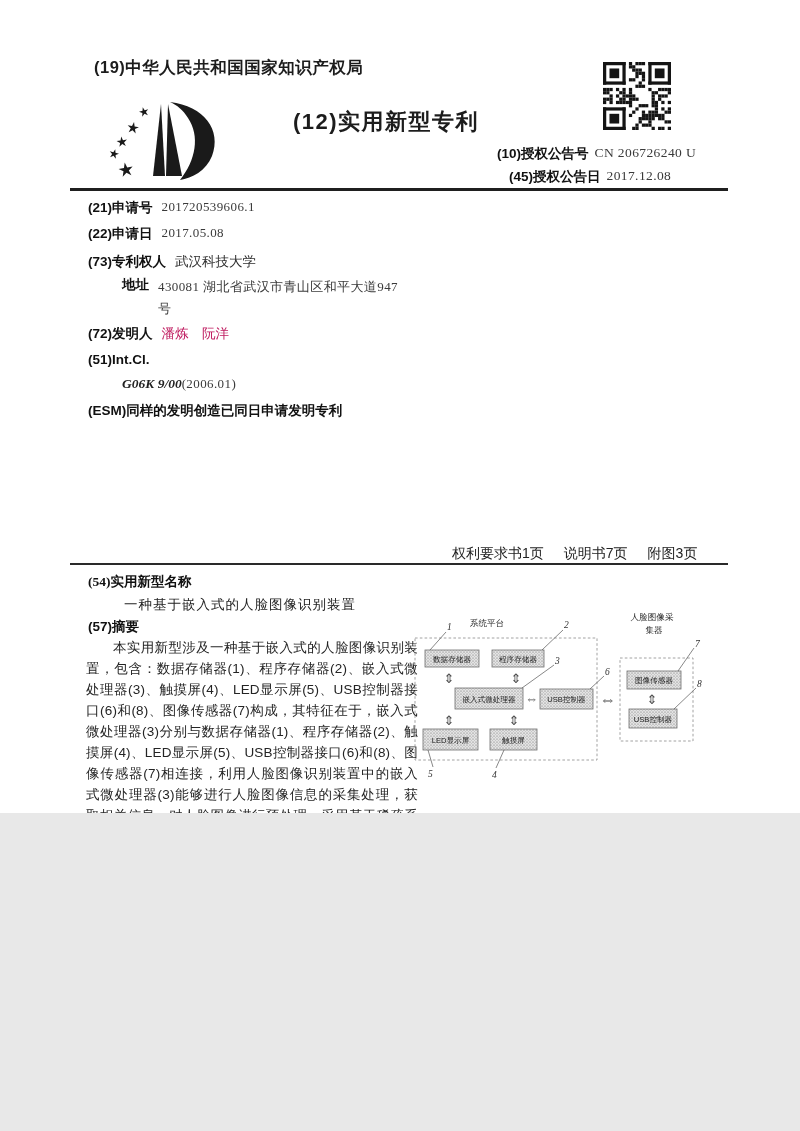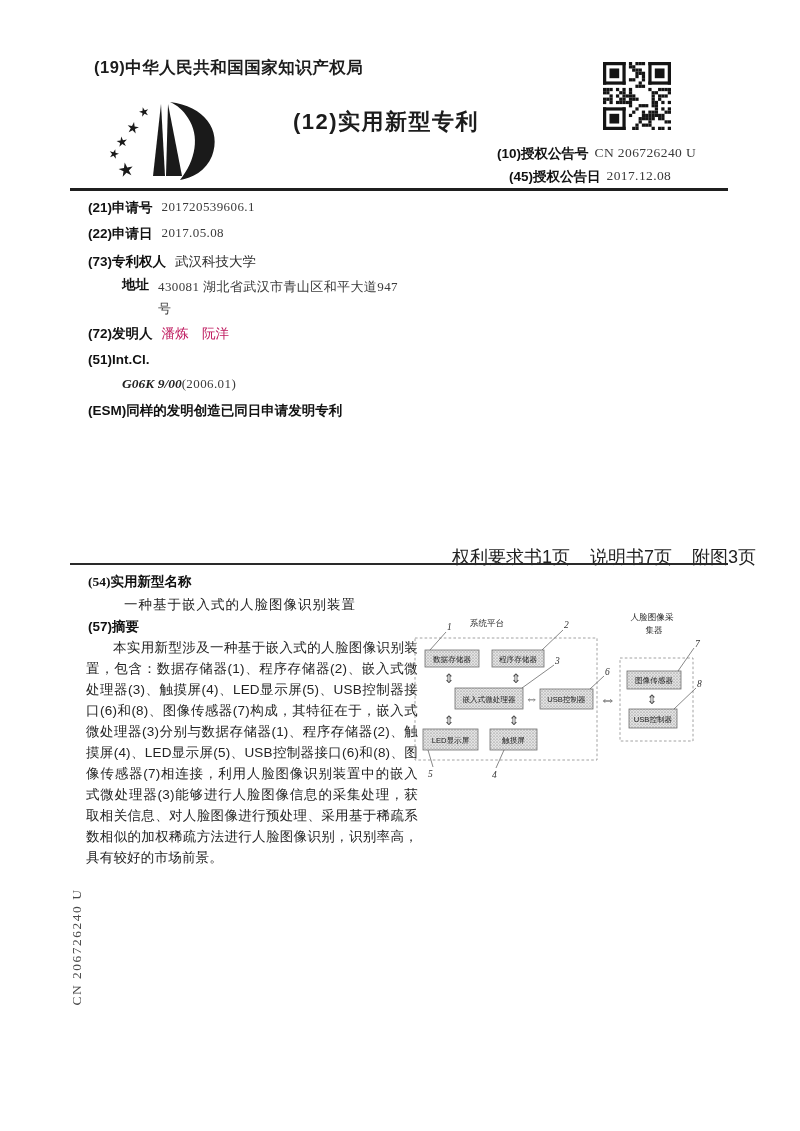--- a/index.html
+++ b/index.html
@@ -1,31 +1,31 @@
 <!DOCTYPE html>
 <html><head>
 <meta charset="utf-8">
 <style>
   html,body{margin:0;padding:0;background:#e8e8e8;}
-  .page{position:relative;width:800px;height:1131px;background:#ffffff;overflow:hidden;
+  .page{position:relative;width:800px;height:813px;background:#ffffff;overflow:hidden;
         font-family:"Liberation Sans",sans-serif;color:#1c1c1c;}
   .abs{position:absolute;}
   .blab{font-weight:700;color:#111;}
   .serifv{font-family:"Liberation Serif",serif;color:#3a3a3a;letter-spacing:.4px;}
   .office{left:94px;top:57px;font-size:16.5px;font-weight:700;letter-spacing:.5px;}
   .doctype{left:293px;top:107px;font-size:22px;font-weight:700;letter-spacing:1.5px;}
   .pubrow{left:497px;display:flex;gap:6px;font-size:13.5px;white-space:nowrap;}
   .pub10{top:145px;} .pub45{top:168px;margin-left:12px;}
   .rule-main{left:70px;top:188px;width:658px;height:2.5px;background:#1f1f1f;}
   .rule2{left:70px;top:563px;width:658px;height:1.5px;background:#2a2a2a;}
   .brow{position:absolute;display:flex;gap:9px;font-size:13.5px;white-space:nowrap;}
   .brow .val{font-size:13px;}
   .addr-val{width:250px;white-space:normal;line-height:22px;}
   .itcl{font-family:"Liberation Serif",serif;font-style:italic;font-weight:700;color:#222;}
-  .pages{left:452px;top:545px;display:flex;gap:20px;font-size:18px;color:#222;}
+  .pages{left:452px;top:545px;display:flex;gap:20px;font-size:14px;color:#222;}
   .s54{left:88px;top:573px;font-size:13.5px;font-family:Liberation Serif, serif;}
   .title54{left:124px;top:596px;font-size:13.5px;color:#222;letter-spacing:1px;}
   .s57{left:88px;top:618px;font-size:13.5px;}
   .abstract{left:86px;top:637px;width:332px;font-size:13.5px;line-height:21px;
             text-align:justify;text-indent:2em;color:#242424;letter-spacing:.2px;}
   .sidecode{left:8px;top:938px;width:140px;height:18px;transform:rotate(-90deg);
             font-family:"Liberation Serif",serif;font-size:13.5px;color:#4a4a4a;
             letter-spacing:1.5px;text-align:center;white-space:nowrap;}
   .fig{left:412px;top:606px;width:322px;height:186px;}
   .fig svg{width:100%;height:100%;}

